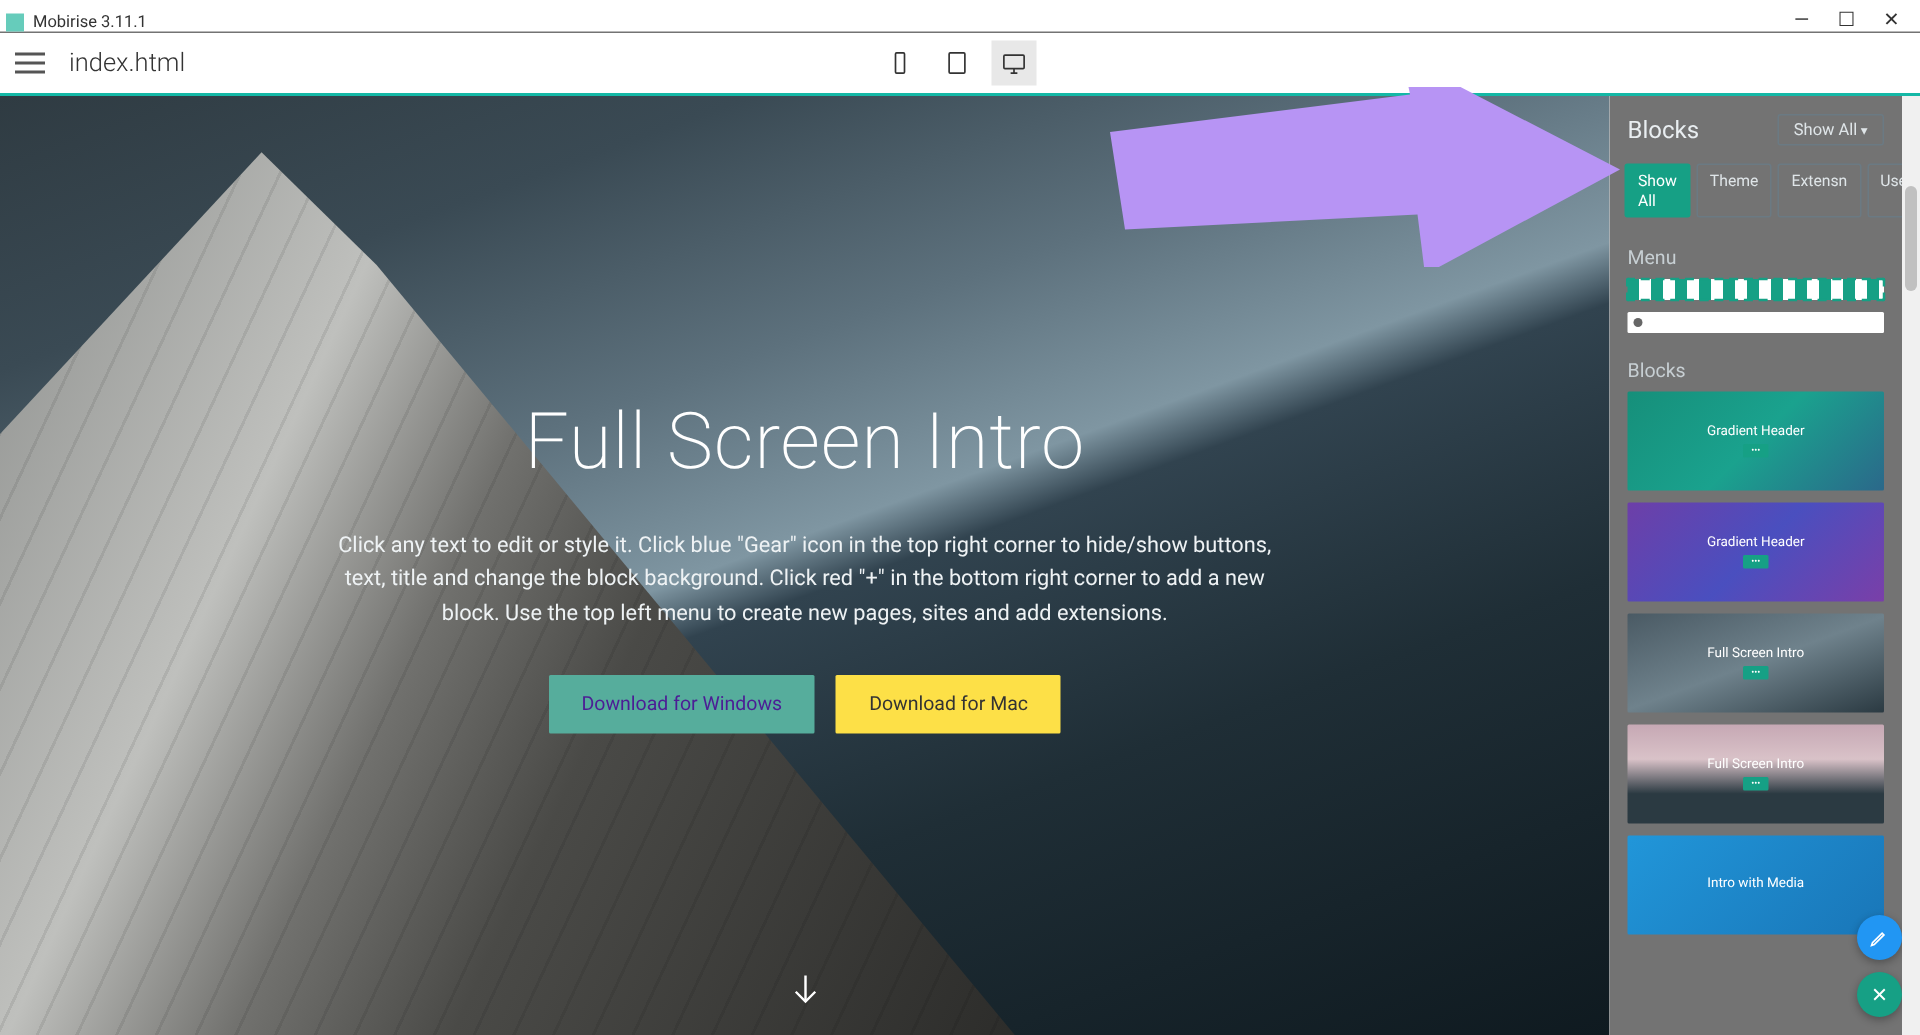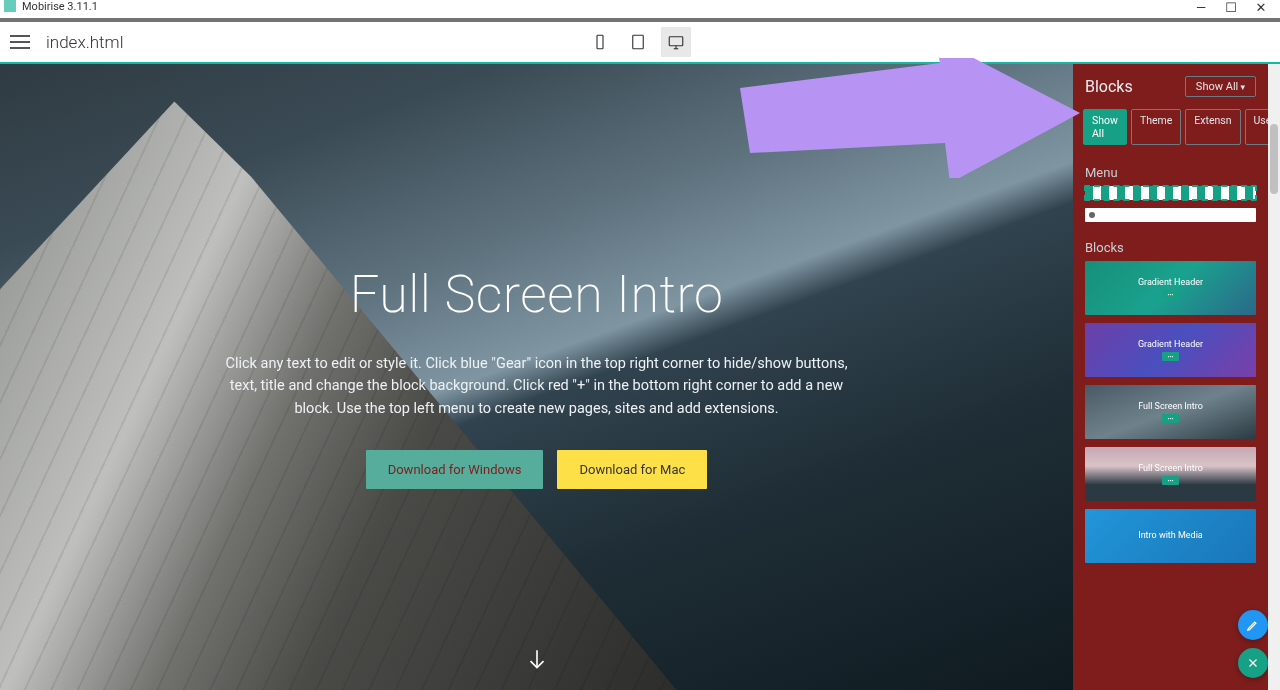--- a/index.html
+++ b/index.html
@@ -1,19 +1,19 @@
 <!DOCTYPE html>
 <html><head>
 <meta charset="utf-8">
 <style>
 * { margin: 0; padding: 0; box-sizing: border-box; font-family: -apple-system, BlinkMacSystemFont, "Segoe UI", Roboto, sans-serif; }
 html, body { width: 1280px; height: 690px; overflow: hidden; background: #fff; }
 
 
-.titlebar { height: 22px; background: #fff; border-bottom: 4px solid #737373; display: flex; align-items: flex-start; padding: 0 4px; font-size: 11px; color: #333; }
+.titlebar { height: 22px; background: #fff; border-bottom: 1px solid #737373; display: flex; align-items: flex-end; padding: 0 4px; font-size: 11px; color: #333; }
 .titlebar .app-icon { width: 12px; height: 12px; background: #6cb; margin-right: 6px; }
 .titlebar .spacer { flex: 1; }
 .titlebar .winbtn { width: 30px; text-align: center; cursor: pointer; font-size: 13px; }
 
 
 .toolbar { height: 42px; background: #fff; border-bottom: 2px solid #14b8a6; display: flex; align-items: center; padding: 0 10px; }
 .hamburger { width: 24px; height: 24px; display: flex; flex-direction: column; justify-content: center; gap: 4px; cursor: pointer; margin-right: 12px; }
 .hamburger span { display: block; height: 2px; background: #555; width: 20px; }
 .filename { font-size: 17px; color: #333; font-weight: 300; }
 .devices { position: absolute; left: 585px; display: flex; gap: 8px; }
@@ -32,41 +32,41 @@
 .building { position: absolute; left: 0; bottom: 0; width: 65%; height: 100%;
   background: linear-gradient(115deg, #8a8c8a 0%, #bfc0bd 30%, #72726f 45%, #4a4a47 60%, #2b2b29 100%);
   clip-path: polygon(0 100%, 0 36%, 25% 6%, 36% 18%, 97% 100%);
 }
 .building::after { content:""; position:absolute; inset:0; background: repeating-linear-gradient(115deg, rgba(0,0,0,0) 0 22px, rgba(0,0,0,.08) 22px 24px); }
 .hero-content { position: absolute; left: 0; right: 0; top: 200px; text-align: center; color: #fff; padding: 0 60px; }
 .hero-title { font-size: 52px; font-weight: 200; letter-spacing: .5px; margin-bottom: 28px; }
 .hero-desc { font-size: 14.5px; line-height: 1.55; max-width: 640px; margin: 0 auto 30px; color: #eef2f4; }
 .hero-btns { display: flex; justify-content: center; gap: 14px; }
 .btn { padding: 12px 22px; font-size: 13px; border-radius: 1px; border: none; cursor: pointer; }
-.btn.primary { background: #56ad9c; color: #7f1d1d; }
+.btn.primary { background: #56ad9c; color: #4c1d95; }
 .btn.secondary { background: #fde047; color: #333; }
 .scroll-arrow { position: absolute; left: 50%; bottom: 14px; transform: translateX(-50%); color:#fff; }
 
 
-.panel { width: 195px; background: #7f1d1d; color: #cfd6da; display: flex; flex-direction: column; }
+.panel { width: 195px; background: #737373; color: #cfd6da; display: flex; flex-direction: column; }
 .panel-scroll { position: relative; }
 .panel-header { display:flex; align-items:center; justify-content:space-between; padding: 12px 12px; }
 .panel-title { font-size: 16px; color: #e9eef1; }
 .showall-dd { border: 1px solid #6b7a83; padding: 3px 10px; font-size: 11px; border-radius: 2px; cursor: pointer; color:#dfe5e8; }
 .showall-dd::after { content:" \25BE"; font-size:9px; }
 .filter-row { display:flex; gap:4px; padding: 0 10px 10px; }
 .chip { font-size: 10.5px; padding: 4px 8px; border: 1px solid #6b7a83; border-radius: 2px; cursor: pointer; color:#dfe5e8; }
 .chip.active { background: #16a085; border-color:#16a085; color:#fff; }
 .section-label { font-size: 13px; padding: 10px 12px 6px; color:#c7cfd3; }
 .thumb { margin: 0 12px 8px; background:#fff; border-radius:1px; cursor:pointer; position:relative; overflow:hidden; }
 .menu-thumb1 { height: 14px; background: repeating-linear-gradient(90deg,#16a085 0 8px,#fff 8px 16px); }
 .menu-thumb1.selected { outline: 2px dashed #16a085; outline-offset:-1px; }
 .menu-thumb2 { height: 14px; background:#fff; display:flex; align-items:center; padding:0 4px; }
 .menu-thumb2::before { content:""; width:6px; height:6px; background:#666; border-radius:50%; margin-right:4px; }
-.intro-thumb { height: 54px; display:flex; flex-direction:column; align-items:center; justify-content:center; color:#fff; font-size:9px; text-align:left; padding:4px; }
+.intro-thumb { height: 66px; display:flex; flex-direction:column; align-items:center; justify-content:center; color:#fff; font-size:9px; text-align:left; padding:4px; }
 .grad1 { background: linear-gradient(135deg,#168f7a,#1aa28e,#2b688a); }
 .grad2 { background: linear-gradient(135deg,#6d3fa8,#4a4fbf,#7a3fa8); }
 .full1 { background: linear-gradient(160deg,#4a5a64,#6f828c,#2b3a42); }
 .full2 { background: linear-gradient(180deg,#c6a8b4 0%,#d9c2c8 35%,#2b3a42 70%); }
 .media1 { background: linear-gradient(135deg,#2196d9,#1976b8); }
 .intro-thumb .tlabel { font-size:9px; margin-bottom:3px; }
 .intro-thumb .tbtn { font-size:6px; padding:1px 5px; background:#16a085; border-radius:1px; }
 .fab { position:absolute; right:12px; width:30px; height:30px; border-radius:50%; display:flex; align-items:center; justify-content:center; color:#fff; cursor:pointer; box-shadow:0 2px 6px rgba(0,0,0,.3); }
 .fab.edit { bottom: 50px; background:#2196f3; }
 .fab.close { bottom: 12px; background:#16a085; }

